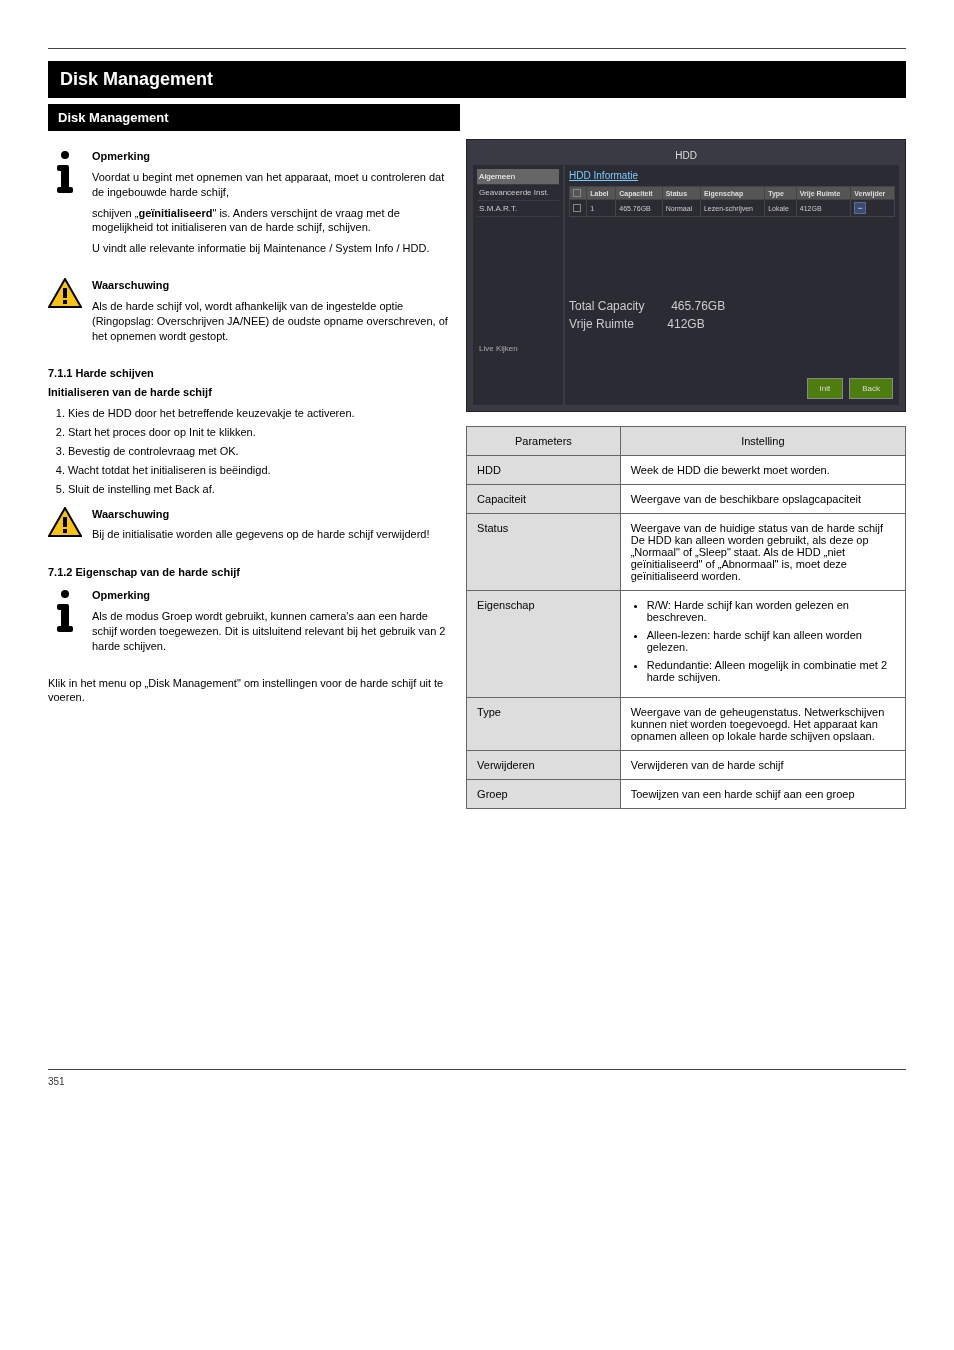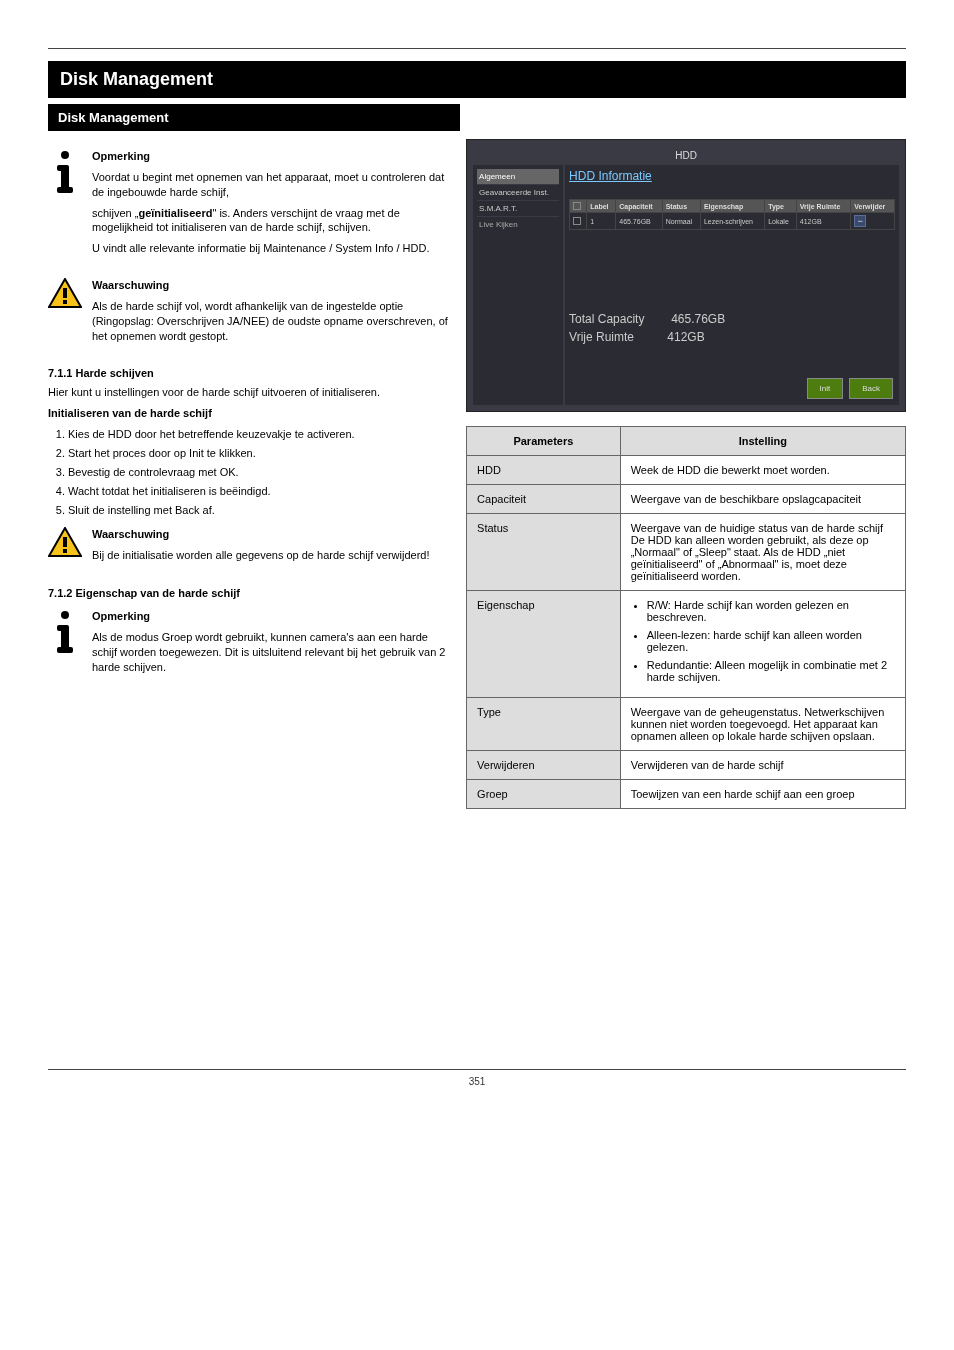--- a/index.html
+++ b/index.html
@@ -16,42 +16,42 @@
 .note-body{font-size:11px;line-height:1.35}
 .note-body p{margin-bottom:6px}
 .heading-num{font-weight:bold;margin:18px 0 6px 0}
 .plain{font-size:11px;line-height:1.35}
 .plain p{margin-bottom:6px}
 ol.numbered{list-style:decimal;padding-left:20px;margin:6px 0 8px 0}
 ol.numbered li{margin-bottom:4px;line-height:1.35}
 .screenshot{background:#3a3a44;padding:6px;border:1px solid #222;margin-bottom:14px}
 .ss-title{color:#ddd;text-align:center;font-size:10px;padding:4px 0}
 .ss-body{display:flex;gap:2px}
-.ss-side{width:90px;background:#2b2b33;color:#ccc;font-size:8px;padding:4px 4px 49px 4px;display:flex;flex-direction:column;min-height:240px}
+.ss-side{width:90px;background:#2b2b33;color:#ccc;font-size:8px;padding:4px 4px 49px 4px;display:flex;flex-direction:column;justify-content:space-between;min-height:240px}
 .ss-side .side-item{padding:3px 2px;border-bottom:1px solid #3a3a44}
 .ss-side .side-item.active{background:#666;color:#fff}
 .ss-side .live{color:#aaa;padding:3px 2px}
 .ss-main{flex:1;background:#2b2b33;padding:4px;position:relative}
-.ss-tab{color:#7bcaff;font-size:12px;text-decoration:underline;margin-bottom:16px;display:inline-block}
+.ss-tab{color:#7bcaff;font-size:10px;text-decoration:underline;margin-bottom:5px;display:inline-block}
 .ss-table{width:100%;border-collapse:collapse;font-size:7px;color:#ccc}
 .ss-table th,.ss-table td{border:1px solid #444;padding:2px 3px;text-align:left}
 .ss-table th{background:#555;color:#ddd}
 .ss-chk{width:8px;height:8px;border:1px solid #888;display:inline-block;vertical-align:middle}
 .ss-del{width:12px;height:12px;background:#3b4a6b;color:#cfe2ff;display:inline-flex;align-items:center;justify-content:center;font-size:9px;border:1px solid #5a6e99}
 .ss-info{margin-top:80px;color:#ccc;font-size:12px}
 .ss-info div{padding:2px 0}
 .ss-buttons{position:absolute;right:6px;bottom:6px;display:flex;gap:6px}
 .ss-btn{background:#4d7c0f;color:#ddd;font-size:8px;padding:5px 12px;border:1px solid #888}
 .data-table{width:100%;border-collapse:collapse;font-size:11px}
 .data-table td{border:1px solid #666;padding:8px 10px;vertical-align:top}
 .data-table td:first-child{background:#ddd;width:35%}
-.data-table tr.header-row td{background:#ddd;text-align:center;font-weight:bold}
+.data-table tr.header-row td{background:#ddd;text-align:center;font-weight:normal}
 .data-table ul{list-style:disc;padding-left:16px}
 .data-table ul li{margin-bottom:6px}
-.footer{margin-top:260px;border-top:1px solid #444;padding-top:6px;text-align:center;font-size:10px;color:#333}
+.footer{margin-top:260px;border-top:1px solid #444;padding-top:6px;text-align:left;font-size:10px;color:#333}
 </style>
 </head>
 <body>
 
 <hr class="hr-top">
 
 <div class="black-banner">Disk Management</div>
 <div class="sub-banner">Disk Management</div>
 
 <div class="cols">
@@ -83,21 +83,20 @@
           </svg>
       </div>
       <div class="note-body">
         <p><b>Waarschuwing</b></p>
         <p>Als de harde schijf vol, wordt afhankelijk van de ingestelde optie (Ringopslag: Overschrijven JA/NEE) de oudste opname overschreven, of het opnemen wordt gestopt.</p>
       </div>
     </div>
 
     <div class="heading-num">7.1.1 Harde schijven</div>
     <div class="plain">
-      <p>Hier kunt u instellingen voor de harde schijf uitvoeren of initialiseren.</p>
       <p><b>Initialiseren van de harde schijf</b></p>
       <ol class="numbered">
         <li>Kies de HDD door het betreffende keuzevakje te activeren.</li>
         <li>Start het proces door op Init te klikken.</li>
         <li>Bevestig de controlevraag met OK.</li>
         <li>Wacht totdat het initialiseren is beëindigd.</li>
         <li>Sluit de instelling met Back af.</li>
       </ol>
     </div>
 
@@ -125,20 +124,23 @@
             <rect x="4" y="16" width="8" height="6" rx="2" fill="#000"></rect>
             <rect x="4" y="38" width="16" height="6" rx="2" fill="#000"></rect>
           </svg>
       </div>
       <div class="note-body">
         <p><b>Opmerking</b></p>
         <p>Als de modus Groep wordt gebruikt, kunnen camera's aan een harde schijf worden toegewezen. Dit is uitsluitend relevant bij het gebruik van 2 harde schijven.</p>
       </div>
     </div>
 
+    <div class="plain">
+      <p><span>Klik in het menu op „Disk Management" om instellingen</span> <span>voor de harde schijf uit te voeren.</span></p>
+    </div>
 
   </div>
 
   <div class="col-right">
 
     <div class="screenshot">
       <div class="ss-title">HDD</div>
       <div class="ss-body">
         <div class="ss-side">
           <div>

